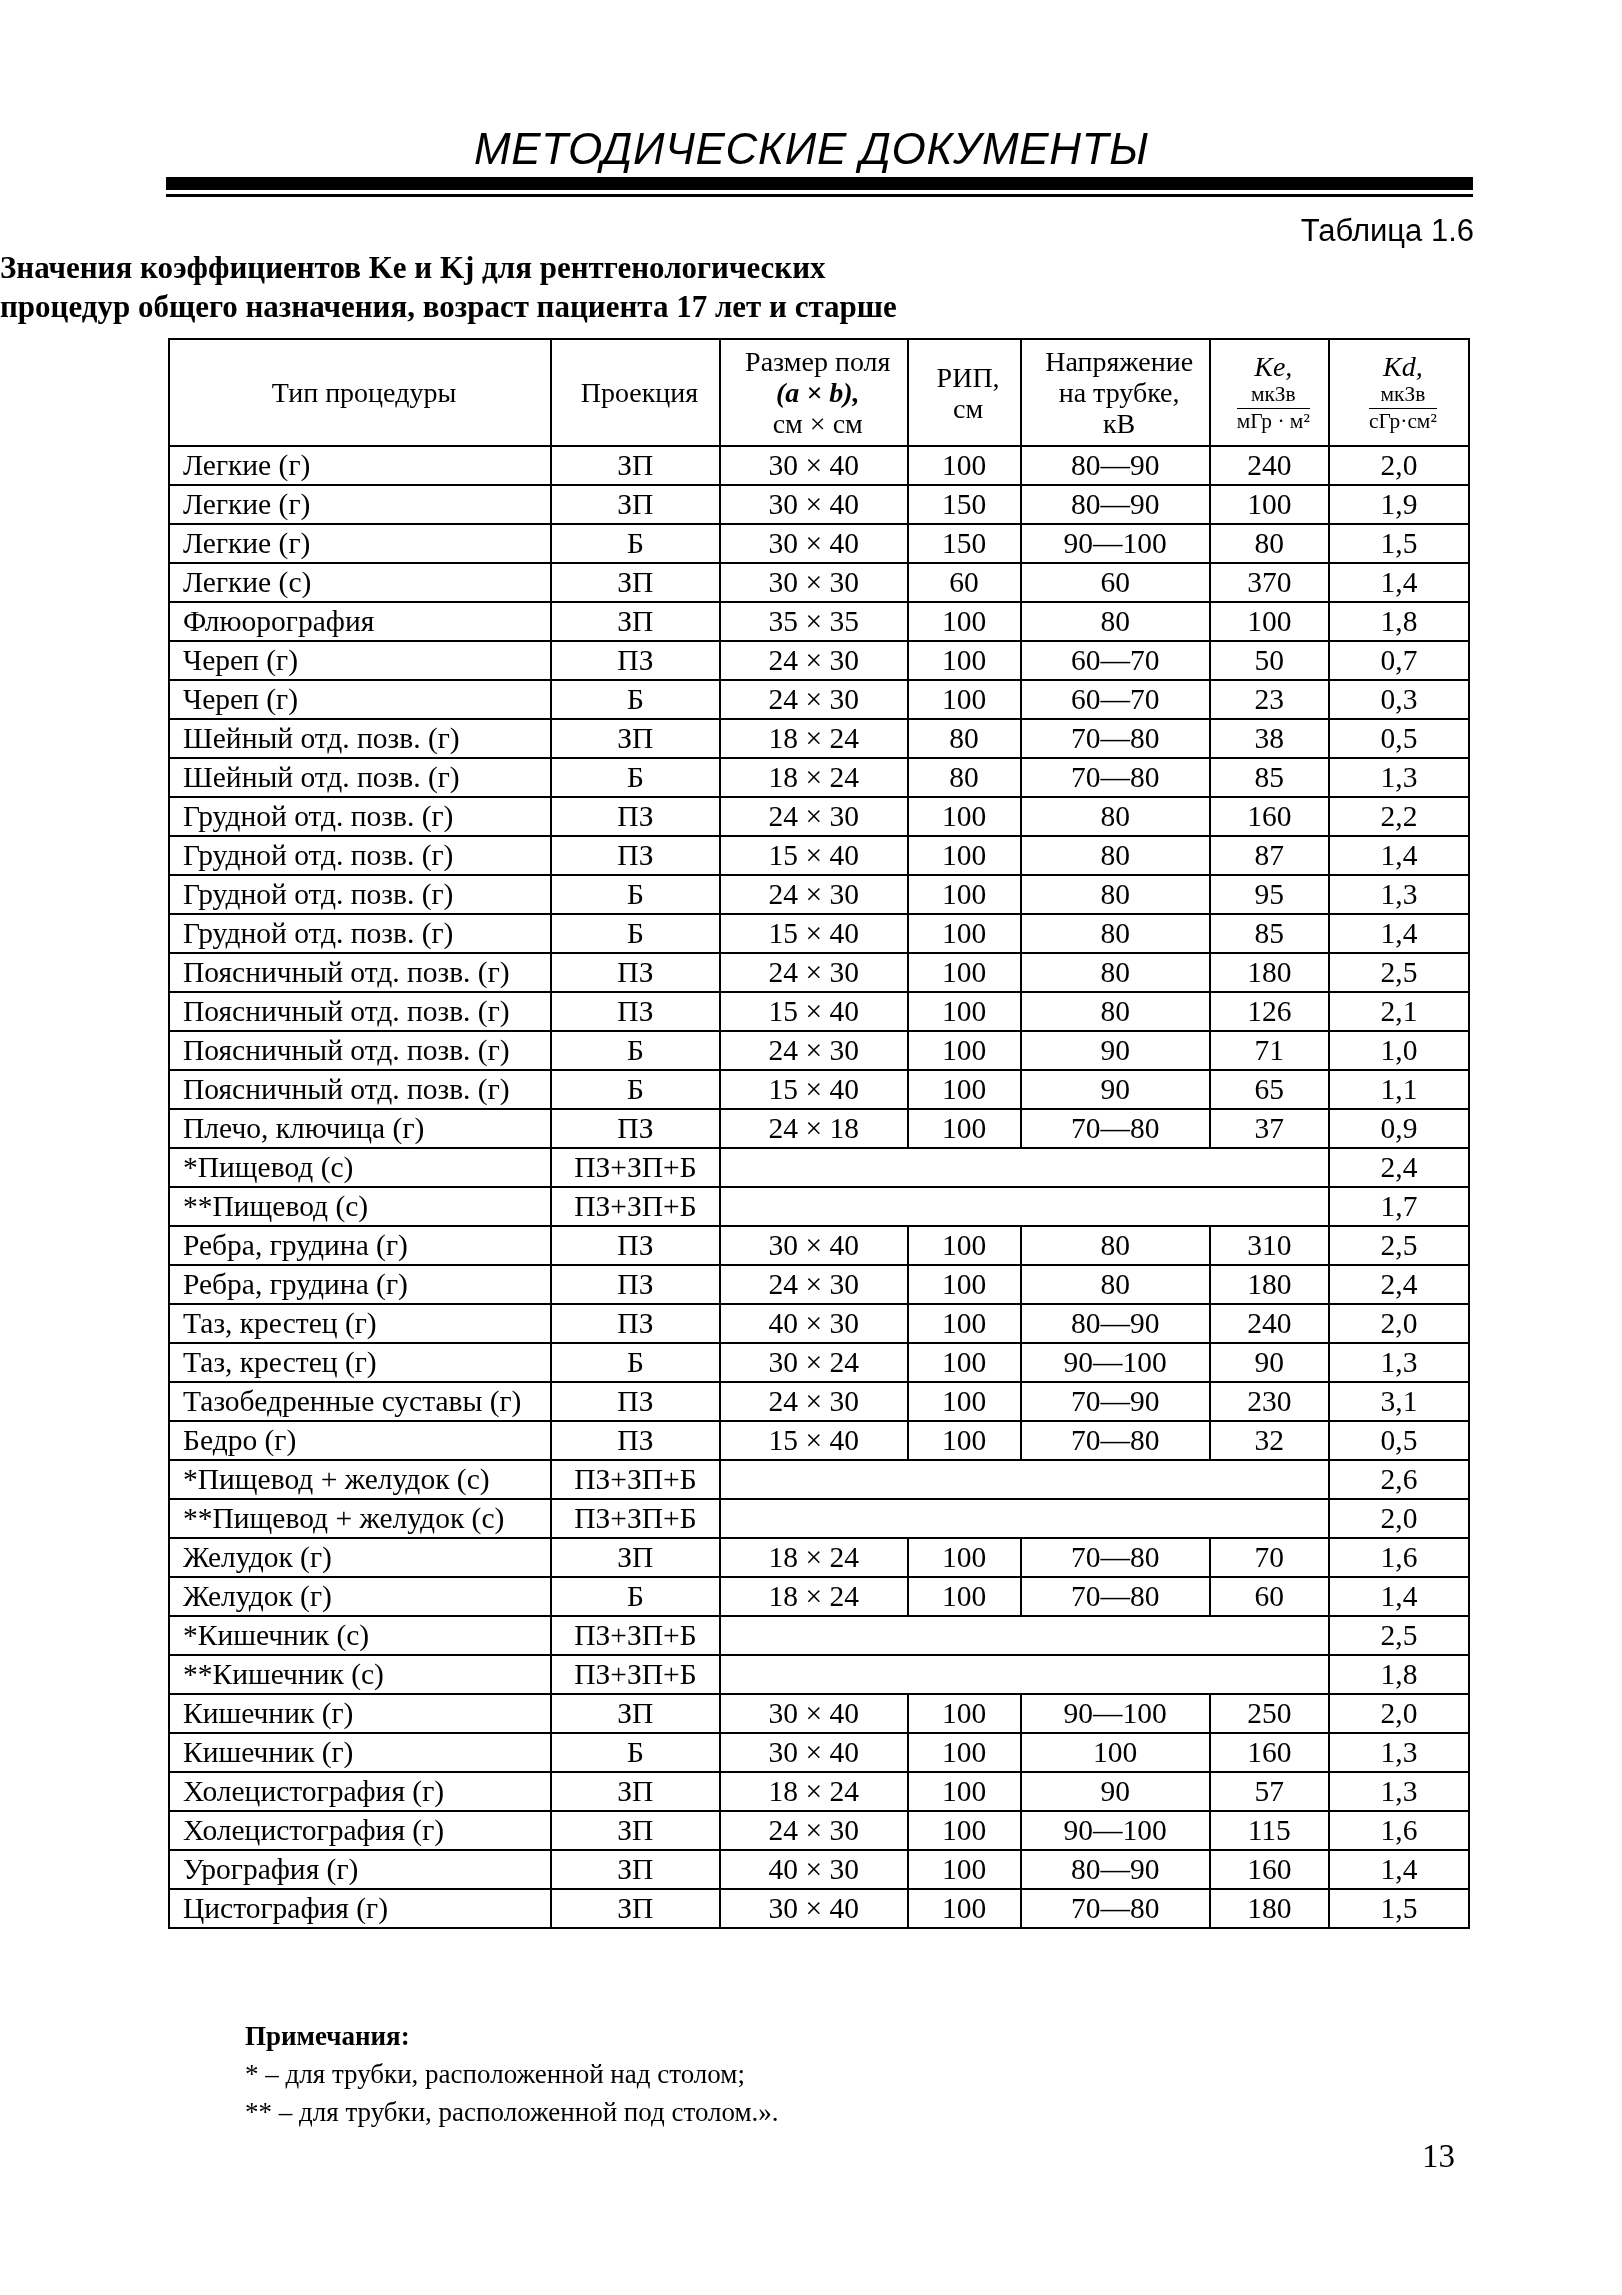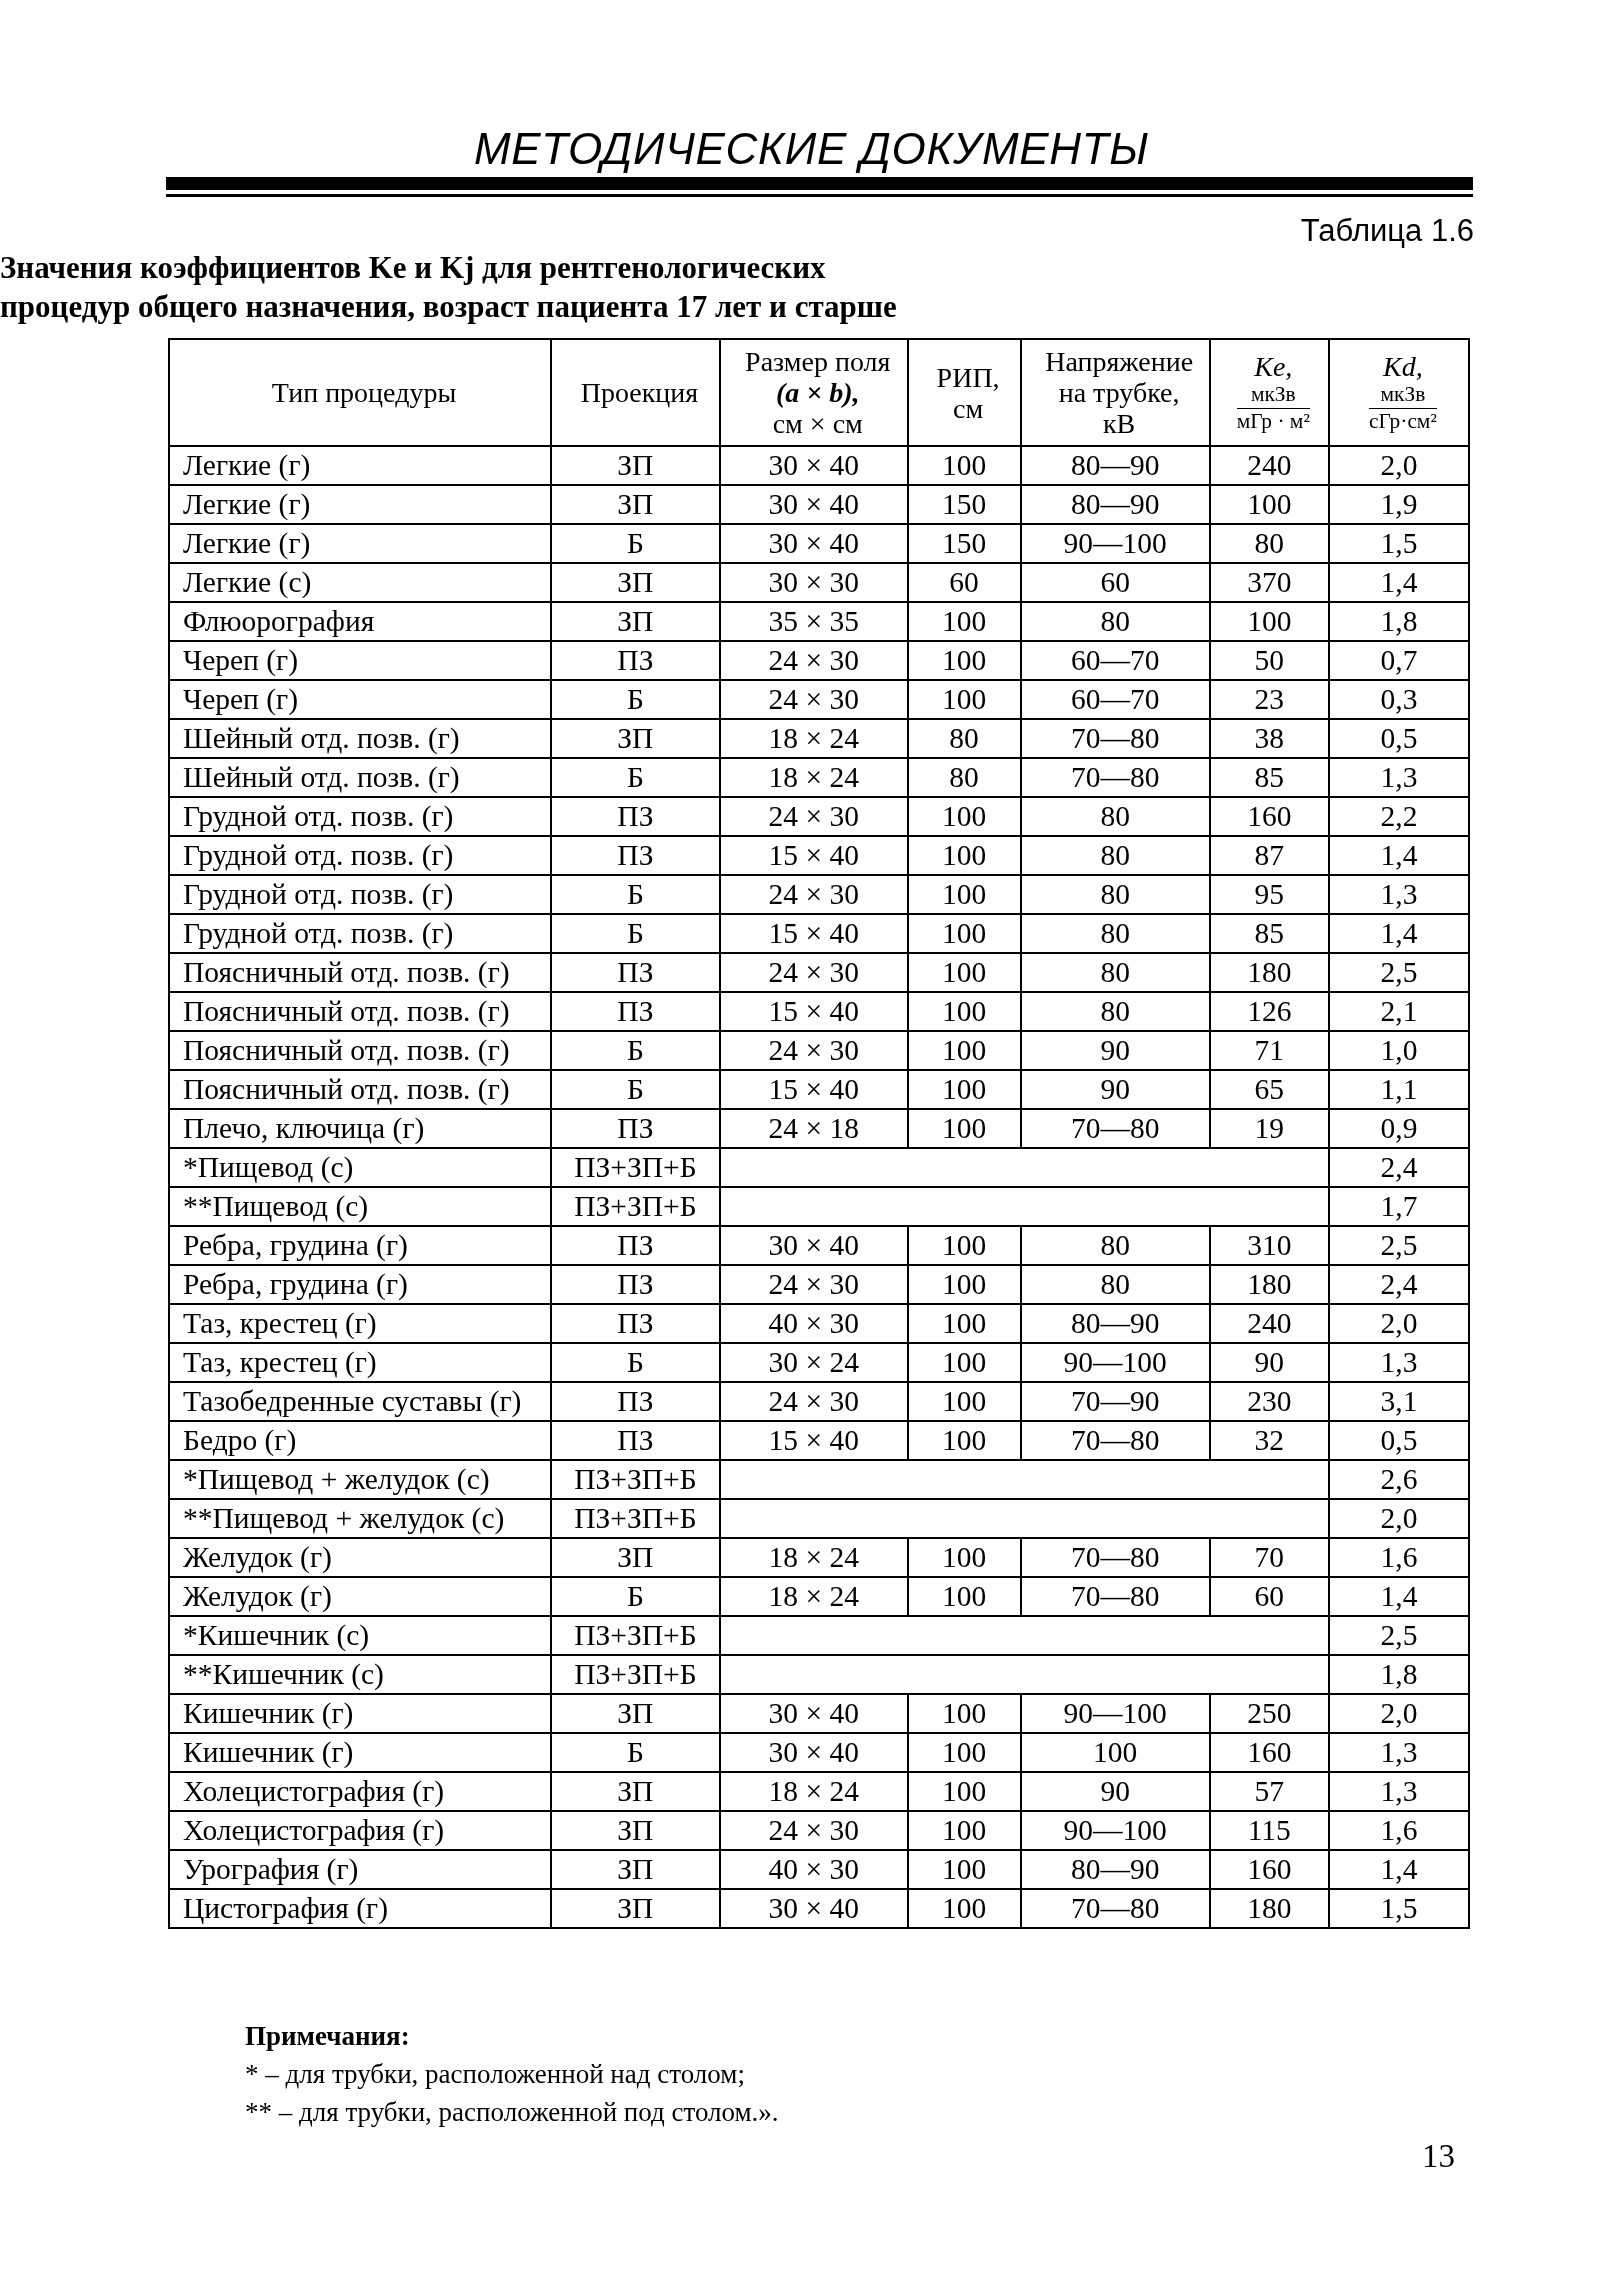--- a/index.html
+++ b/index.html
@@ -232,21 +232,21 @@
         <td>90</td>
         <td>65</td>
         <td>1,1</td>
       </tr>
       <tr>
         <td class="name">Плечо, ключица (г)</td>
         <td>ПЗ</td>
         <td>24 × 18</td>
         <td>100</td>
         <td>70—80</td>
-        <td>19</td>
+        <td>37</td>
         <td>0,9</td>
       </tr>
       <tr>
         <td class="name">*Пищевод (с)</td>
         <td>ПЗ+ЗП+Б</td>
         <td colspan="4"></td>
         <td>2,4</td>
       </tr>
       <tr>
         <td class="name">**Пищевод (с)</td>

